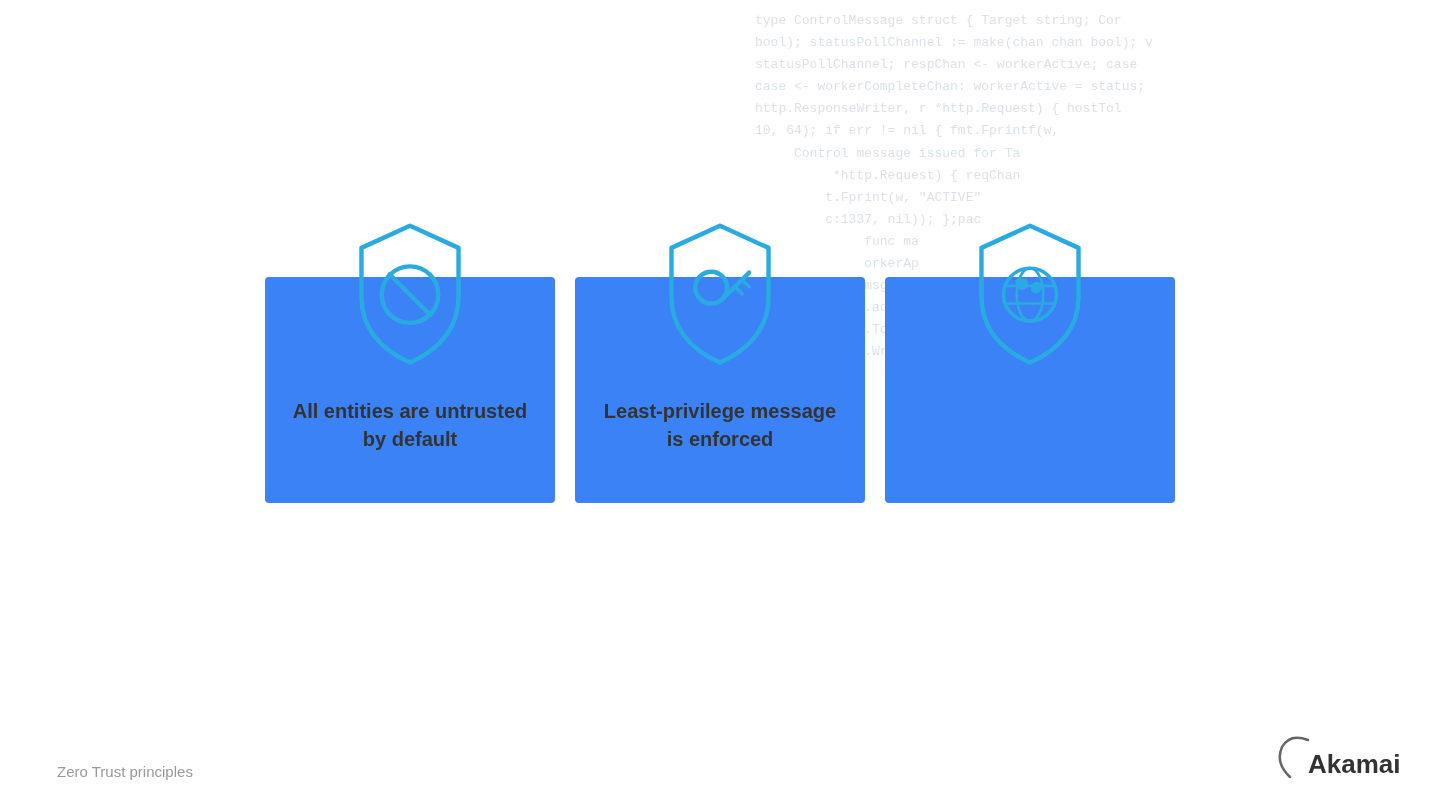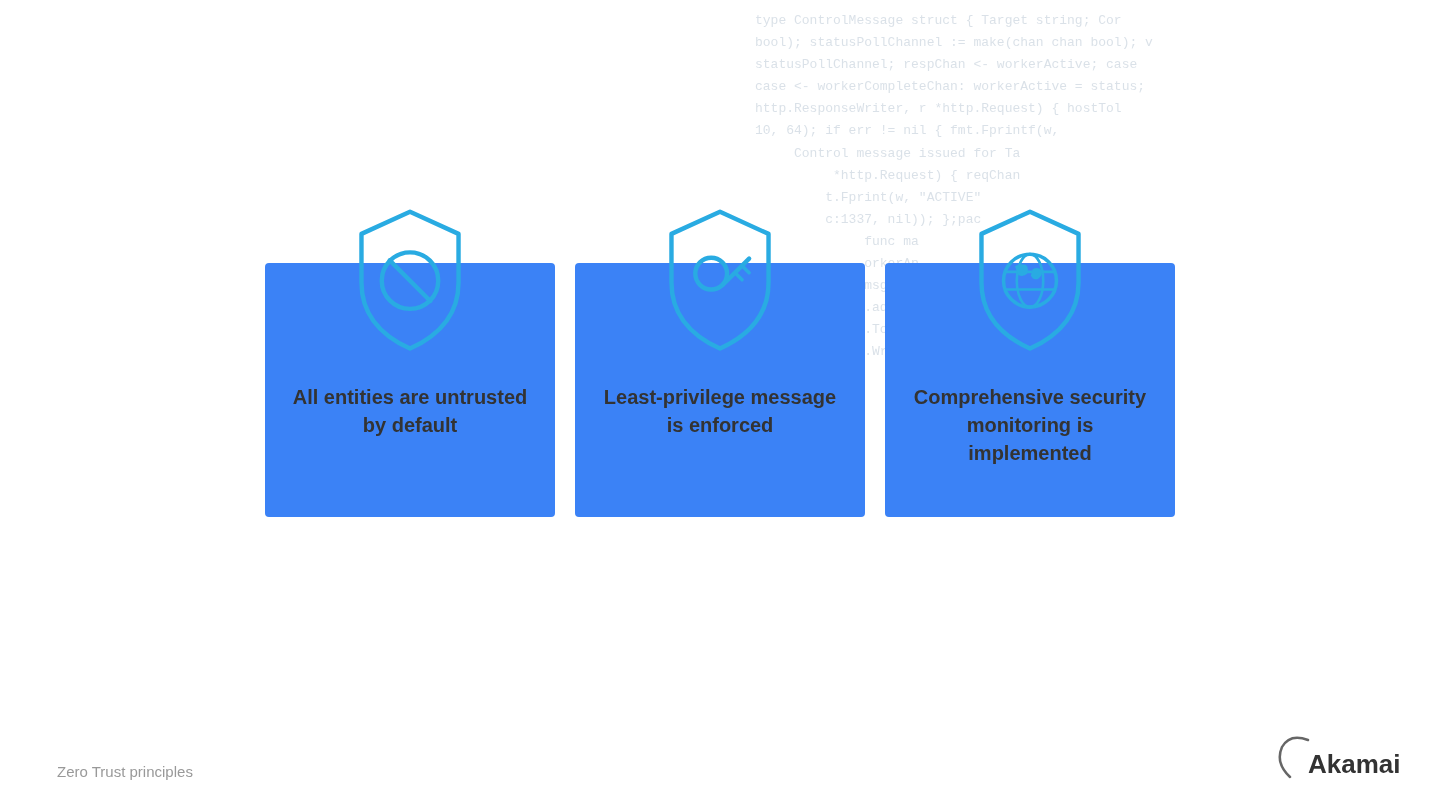--- a/index.html
+++ b/index.html
@@ -180,21 +180,20 @@
 
           <ellipse cx="75" cy="88" rx="15" ry="30" fill="none" stroke="#29ABE2" stroke-width="3"></ellipse>
 
           <line x1="46" y1="78" x2="104" y2="78" stroke="#29ABE2" stroke-width="3"></line>
           <line x1="46" y1="98" x2="104" y2="98" stroke="#29ABE2" stroke-width="3"></line>
 
           <path d="M58 72 Q62 68 70 70 Q74 72 72 80 Q68 84 62 82 Z" fill="#29ABE2"></path>
           <path d="M78 75 Q84 72 88 76 Q90 82 84 86 Q78 88 76 82 Z" fill="#29ABE2"></path>
         </svg>
       </div>
-      <div class="card-text">Comprehensive security monitoring is implemented</div>
     </div>
 
   </div>
 </div>
 
 <div class="bottom-label">Zero Trust principles</div>
 
 <div class="akamai-logo">
   <svg viewBox="0 0 130 55">
 

